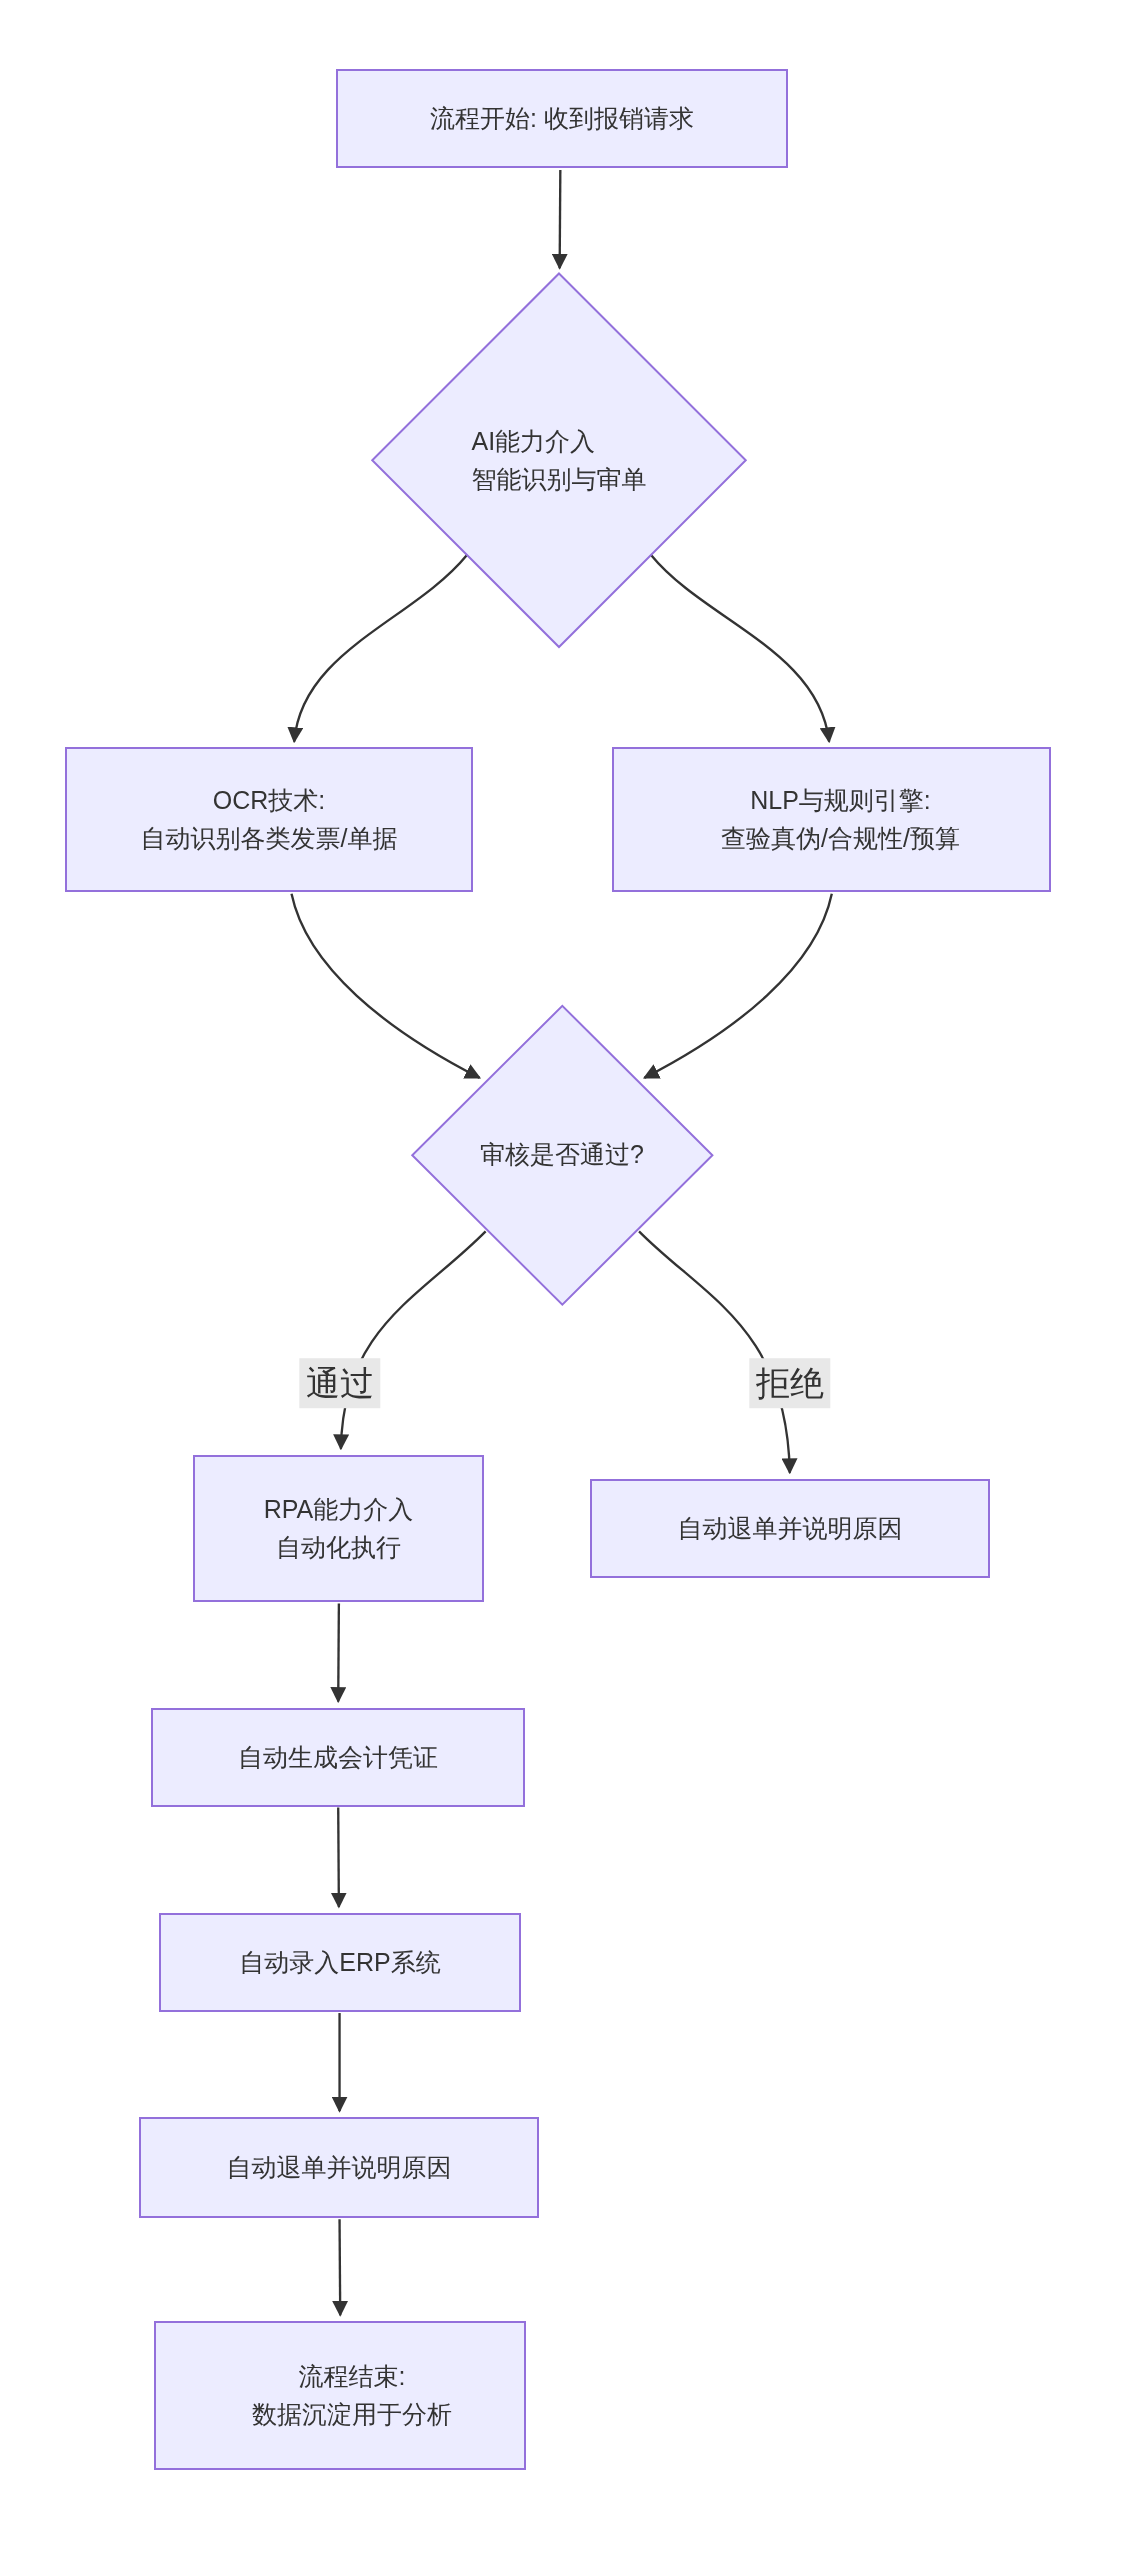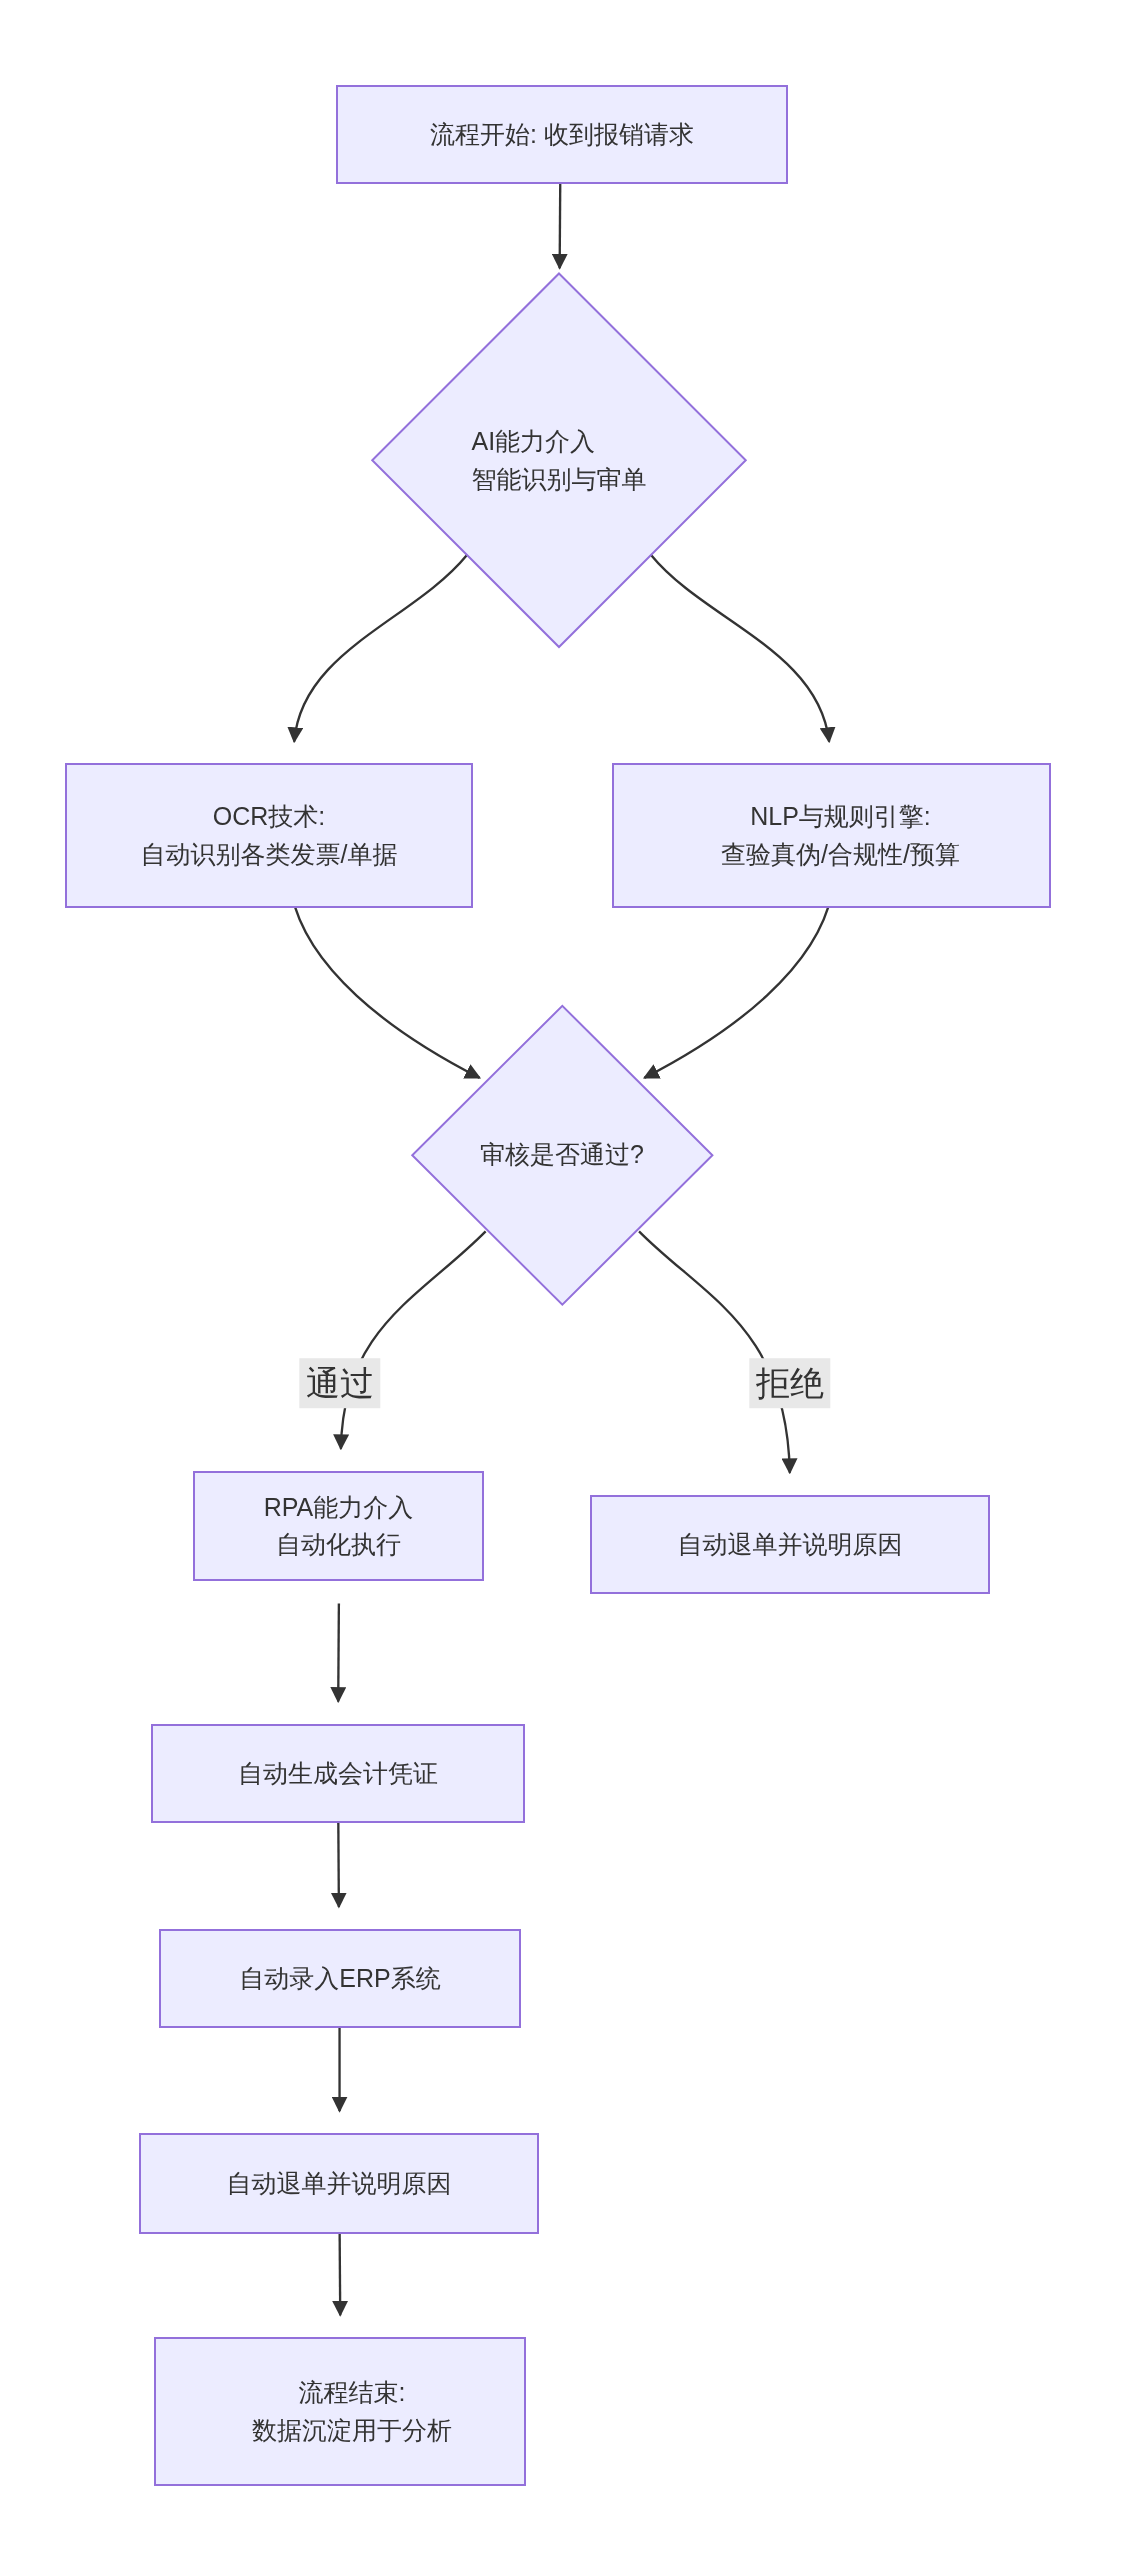--- a/index.html
+++ b/index.html
@@ -49,21 +49,20 @@
     justify-content: center;
     text-align: center;
     font-size: 25px;
     line-height: 1.5;
     color: var(--text);
     white-space: pre-line;
   }
   .rect-node {
     background: var(--node_fill);
     border: 2px solid var(--node_border);
-    margin-top: 16px;
   }
   .diamond-label {
     position: absolute;
     transform: translate(-50%, -50%);
     text-align: left;
     font-size: 25px;
     line-height: 1.5;
     color: var(--text);
     white-space: pre-line;
   }
@@ -106,21 +105,21 @@
   </svg>
 
   <div class="node rect-node" style="left:336px; top:69px; width:452px; height:99px;">流程开始: 收到报销请求</div>
 
   <div class="node rect-node" style="left:65px; top:747px; width:408px; height:145px;">OCR技术:
 自动识别各类发票/单据</div>
 
   <div class="node rect-node" style="left:612px; top:747px; width:439px; height:145px;padding-left:18px;">NLP与规则引擎:
 查验真伪/合规性/预算</div>
 
-  <div class="node rect-node" style="left:193px; top:1455px; width:291px; height:110px;">RPA能力介入
+  <div class="node rect-node" style="left:193px; top:1455px; width:291px; height:147px;">RPA能力介入
 自动化执行</div>
 
   <div class="node rect-node" style="left:590px; top:1479px; width:400px; height:99px;">自动退单并说明原因</div>
 
   <div class="node rect-node" style="left:151px; top:1708px; width:374px; height:99px;">自动生成会计凭证</div>
 
   <div class="node rect-node" style="left:159px; top:1913px; width:362px; height:99px;">自动录入ERP系统</div>
 
   <div class="node rect-node" style="left:139px; top:2117px; width:400px; height:101px;">自动退单并说明原因</div>
 

